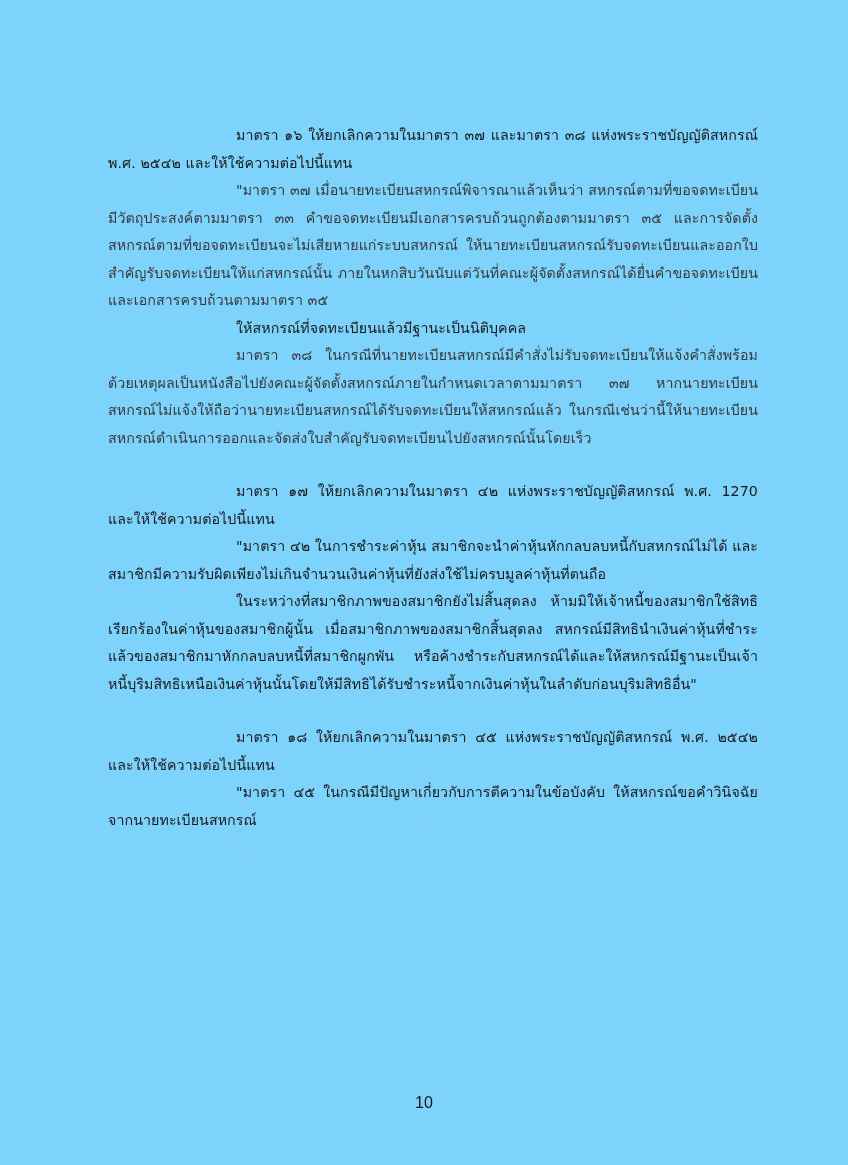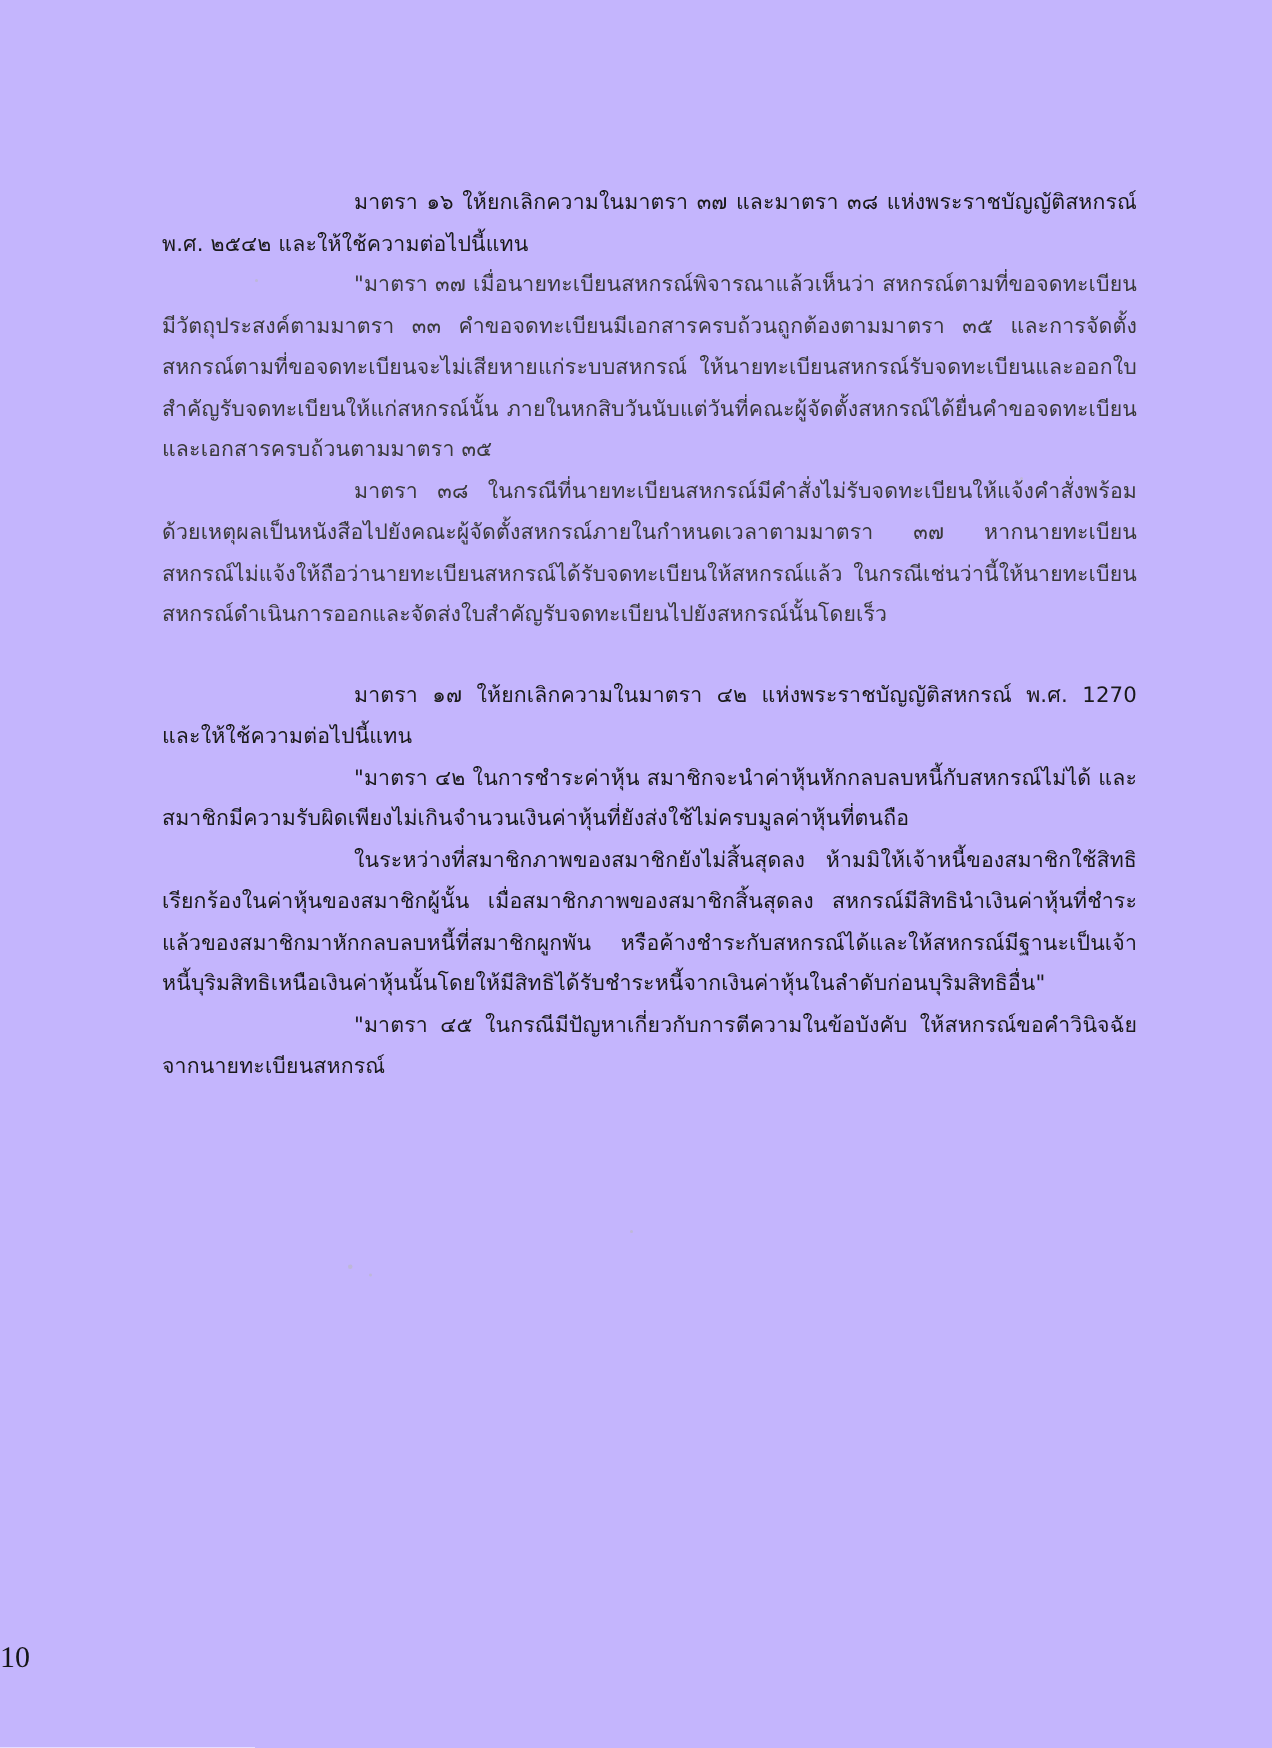--- a/index.html
+++ b/index.html
@@ -7,21 +7,21 @@
     padding: 0;
     background: #ffffff;
   }
   body {
     font-family: "DejaVu Sans", "Liberation Sans", sans-serif;
   }
   .page {
     position: relative;
     width: 848px;
     height: 1165px;
-    background: #c4b5fd;
+    background: #7dd3fc;
     overflow: hidden;
   }
   .doc-body {
     position: absolute;
     left: 108px;
     top: 122px;
     width: 650px;
   }
   .para {
     font-size: 14.2px;
@@ -40,54 +40,56 @@
   }
   
   .faint {
     color: #3a3a3a;
   }
   .page-number {
     position: absolute;
     left: 0;
     right: 0;
     top: 1094px;
-    text-align: left;
-    font-size: 20px;
+    text-align: center;
+    font-size: 16px;
     color: #151515;
-    font-family: Liberation Serif, serif;
+    font-family: Liberation Sans, sans-serif;
   }
   
   .speckle {
     position: absolute;
     background: #b9b9b9;
     border-radius: 50%;
     opacity: 0.55;
   }
 </style>
 </head>
 <body>
 
 <div class="page">
 
   <div class="doc-body">
 
     <p class="para indent">มาตรา ๑๖  ให้ยกเลิกความในมาตรา ๓๗ และมาตรา ๓๘ แห่งพระราชบัญญัติสหกรณ์ พ.ศ. ๒๕๔๒ และให้ใช้ความต่อไปนี้แทน</p>
 
     <p class="para indent faint">"มาตรา ๓๗    เมื่อนายทะเบียนสหกรณ์พิจารณาแล้วเห็นว่า  สหกรณ์ตามที่ขอจดทะเบียนมีวัตถุประสงค์ตามมาตรา  ๓๓  คำขอจดทะเบียนมีเอกสารครบถ้วนถูกต้องตามมาตรา  ๓๕ และการจัดตั้งสหกรณ์ตามที่ขอจดทะเบียนจะไม่เสียหายแก่ระบบสหกรณ์  ให้นายทะเบียนสหกรณ์รับจดทะเบียนและออกใบสำคัญรับจดทะเบียนให้แก่สหกรณ์นั้น  ภายในหกสิบวันนับแต่วันที่คณะผู้จัดตั้งสหกรณ์ได้ยื่นคำขอจดทะเบียนและเอกสารครบถ้วนตามมาตรา ๓๕</p>
 
+    <p class="para indent">ให้สหกรณ์ที่จดทะเบียนแล้วมีฐานะเป็นนิติบุคคล</p>
 
     <p class="para indent faint">มาตรา ๓๘   ในกรณีที่นายทะเบียนสหกรณ์มีคำสั่งไม่รับจดทะเบียนให้แจ้งคำสั่งพร้อม ด้วยเหตุผลเป็นหนังสือไปยังคณะผู้จัดตั้งสหกรณ์ภายในกำหนดเวลาตามมาตรา   ๓๗ หากนายทะเบียนสหกรณ์ไม่แจ้งให้ถือว่านายทะเบียนสหกรณ์ได้รับจดทะเบียนให้สหกรณ์แล้ว ในกรณีเช่นว่านี้ให้นายทะเบียนสหกรณ์ดำเนินการออกและจัดส่งใบสำคัญรับจดทะเบียนไปยังสหกรณ์นั้นโดยเร็ว</p>
 
 
     <p class="para indent gap-top">มาตรา ๑๗   ให้ยกเลิกความในมาตรา ๔๒ แห่งพระราชบัญญัติสหกรณ์ พ.ศ. 1270 และให้ใช้ความต่อไปนี้แทน</p>
 
     <p class="para indent">"มาตรา ๔๒   ในการชำระค่าหุ้น สมาชิกจะนำค่าหุ้นหักกลบลบหนี้กับสหกรณ์ไม่ได้ และสมาชิกมีความรับผิดเพียงไม่เกินจำนวนเงินค่าหุ้นที่ยังส่งใช้ไม่ครบมูลค่าหุ้นที่ตนถือ</p>
 
     <p class="para indent">ในระหว่างที่สมาชิกภาพของสมาชิกยังไม่สิ้นสุดลง  ห้ามมิให้เจ้าหนี้ของสมาชิกใช้สิทธิเรียกร้องในค่าหุ้นของสมาชิกผู้นั้น เมื่อสมาชิกภาพของสมาชิกสิ้นสุดลง สหกรณ์มีสิทธินำเงินค่าหุ้นที่ชำระแล้วของสมาชิกมาหักกลบลบหนี้ที่สมาชิกผูกพัน หรือค้างชำระกับสหกรณ์ได้และให้สหกรณ์มีฐานะเป็นเจ้าหนี้บุริมสิทธิเหนือเงินค่าหุ้นนั้นโดยให้มีสิทธิได้รับชำระหนี้จากเงินค่าหุ้นในลำดับก่อนบุริมสิทธิอื่น"</p>
 
+    <p class="para indent gap-top">มาตรา ๑๘   ให้ยกเลิกความในมาตรา ๔๕ แห่งพระราชบัญญัติสหกรณ์ พ.ศ. ๒๕๔๒ และให้ใช้ความต่อไปนี้แทน</p>
 
     <p class="para indent">"มาตรา ๔๕   ในกรณีมีปัญหาเกี่ยวกับการตีความในข้อบังคับ ให้สหกรณ์ขอคำวินิจฉัยจากนายทะเบียนสหกรณ์</p>
 
 
   </div>
 
   <div class="page-number">10</div>
 
   <div class="speckle" style="left:170px; top:186px; width:2px; height:2px;"></div>
   <div class="speckle" style="left:560px; top:576px; width:2px; height:2px;"></div>

